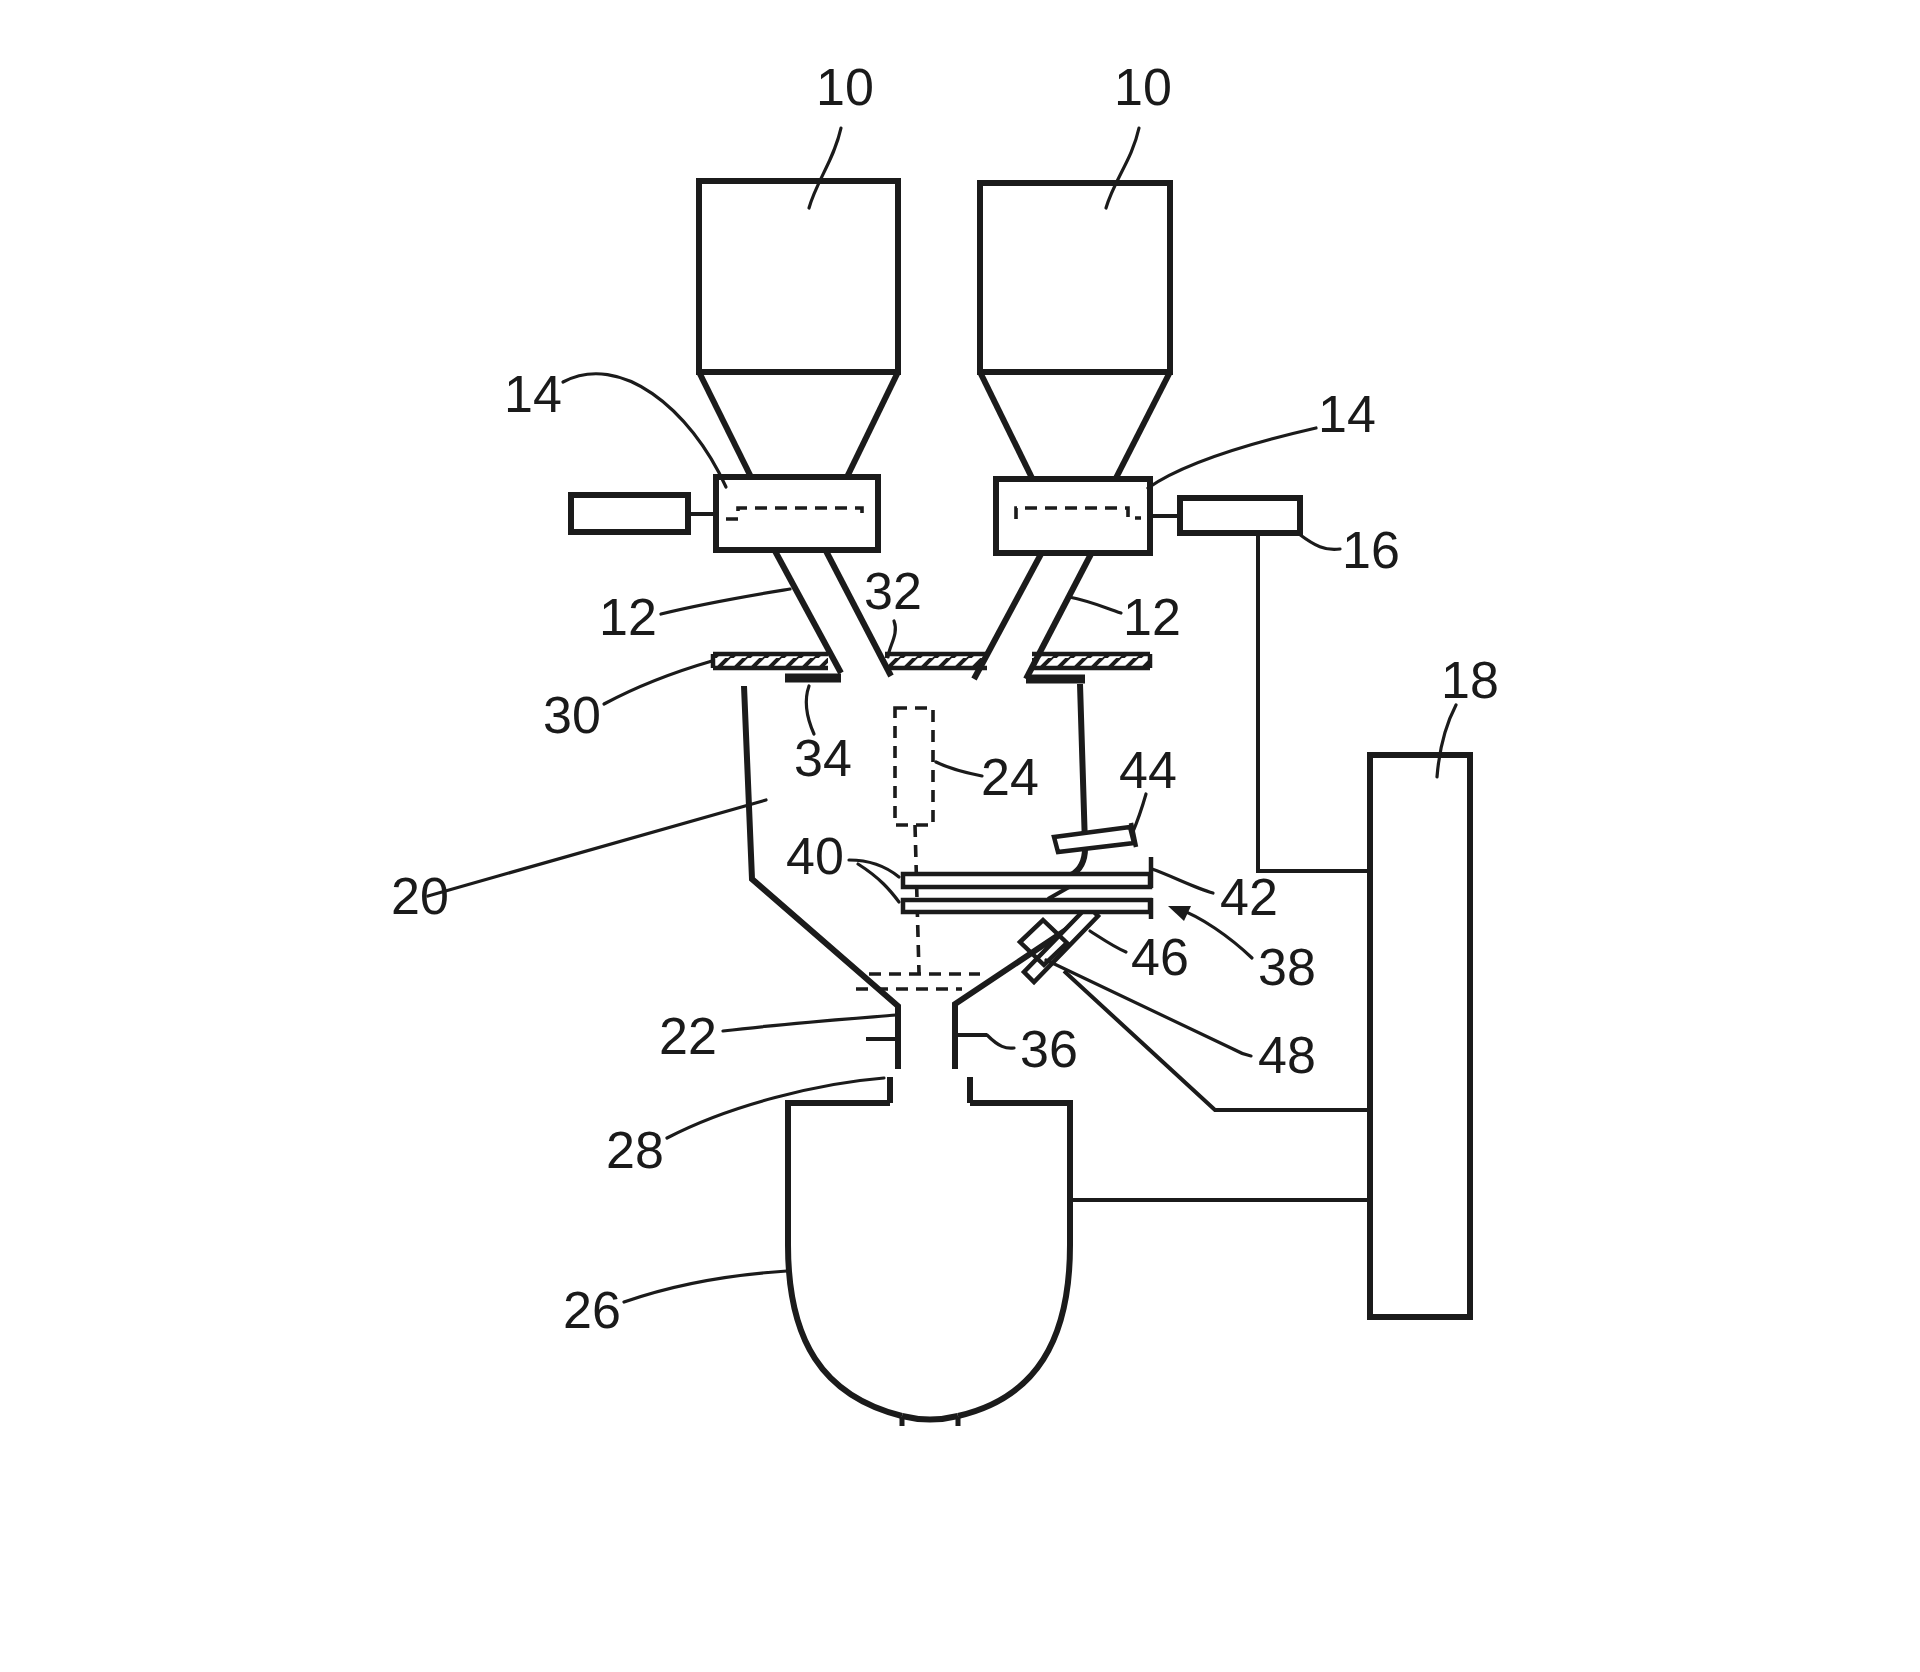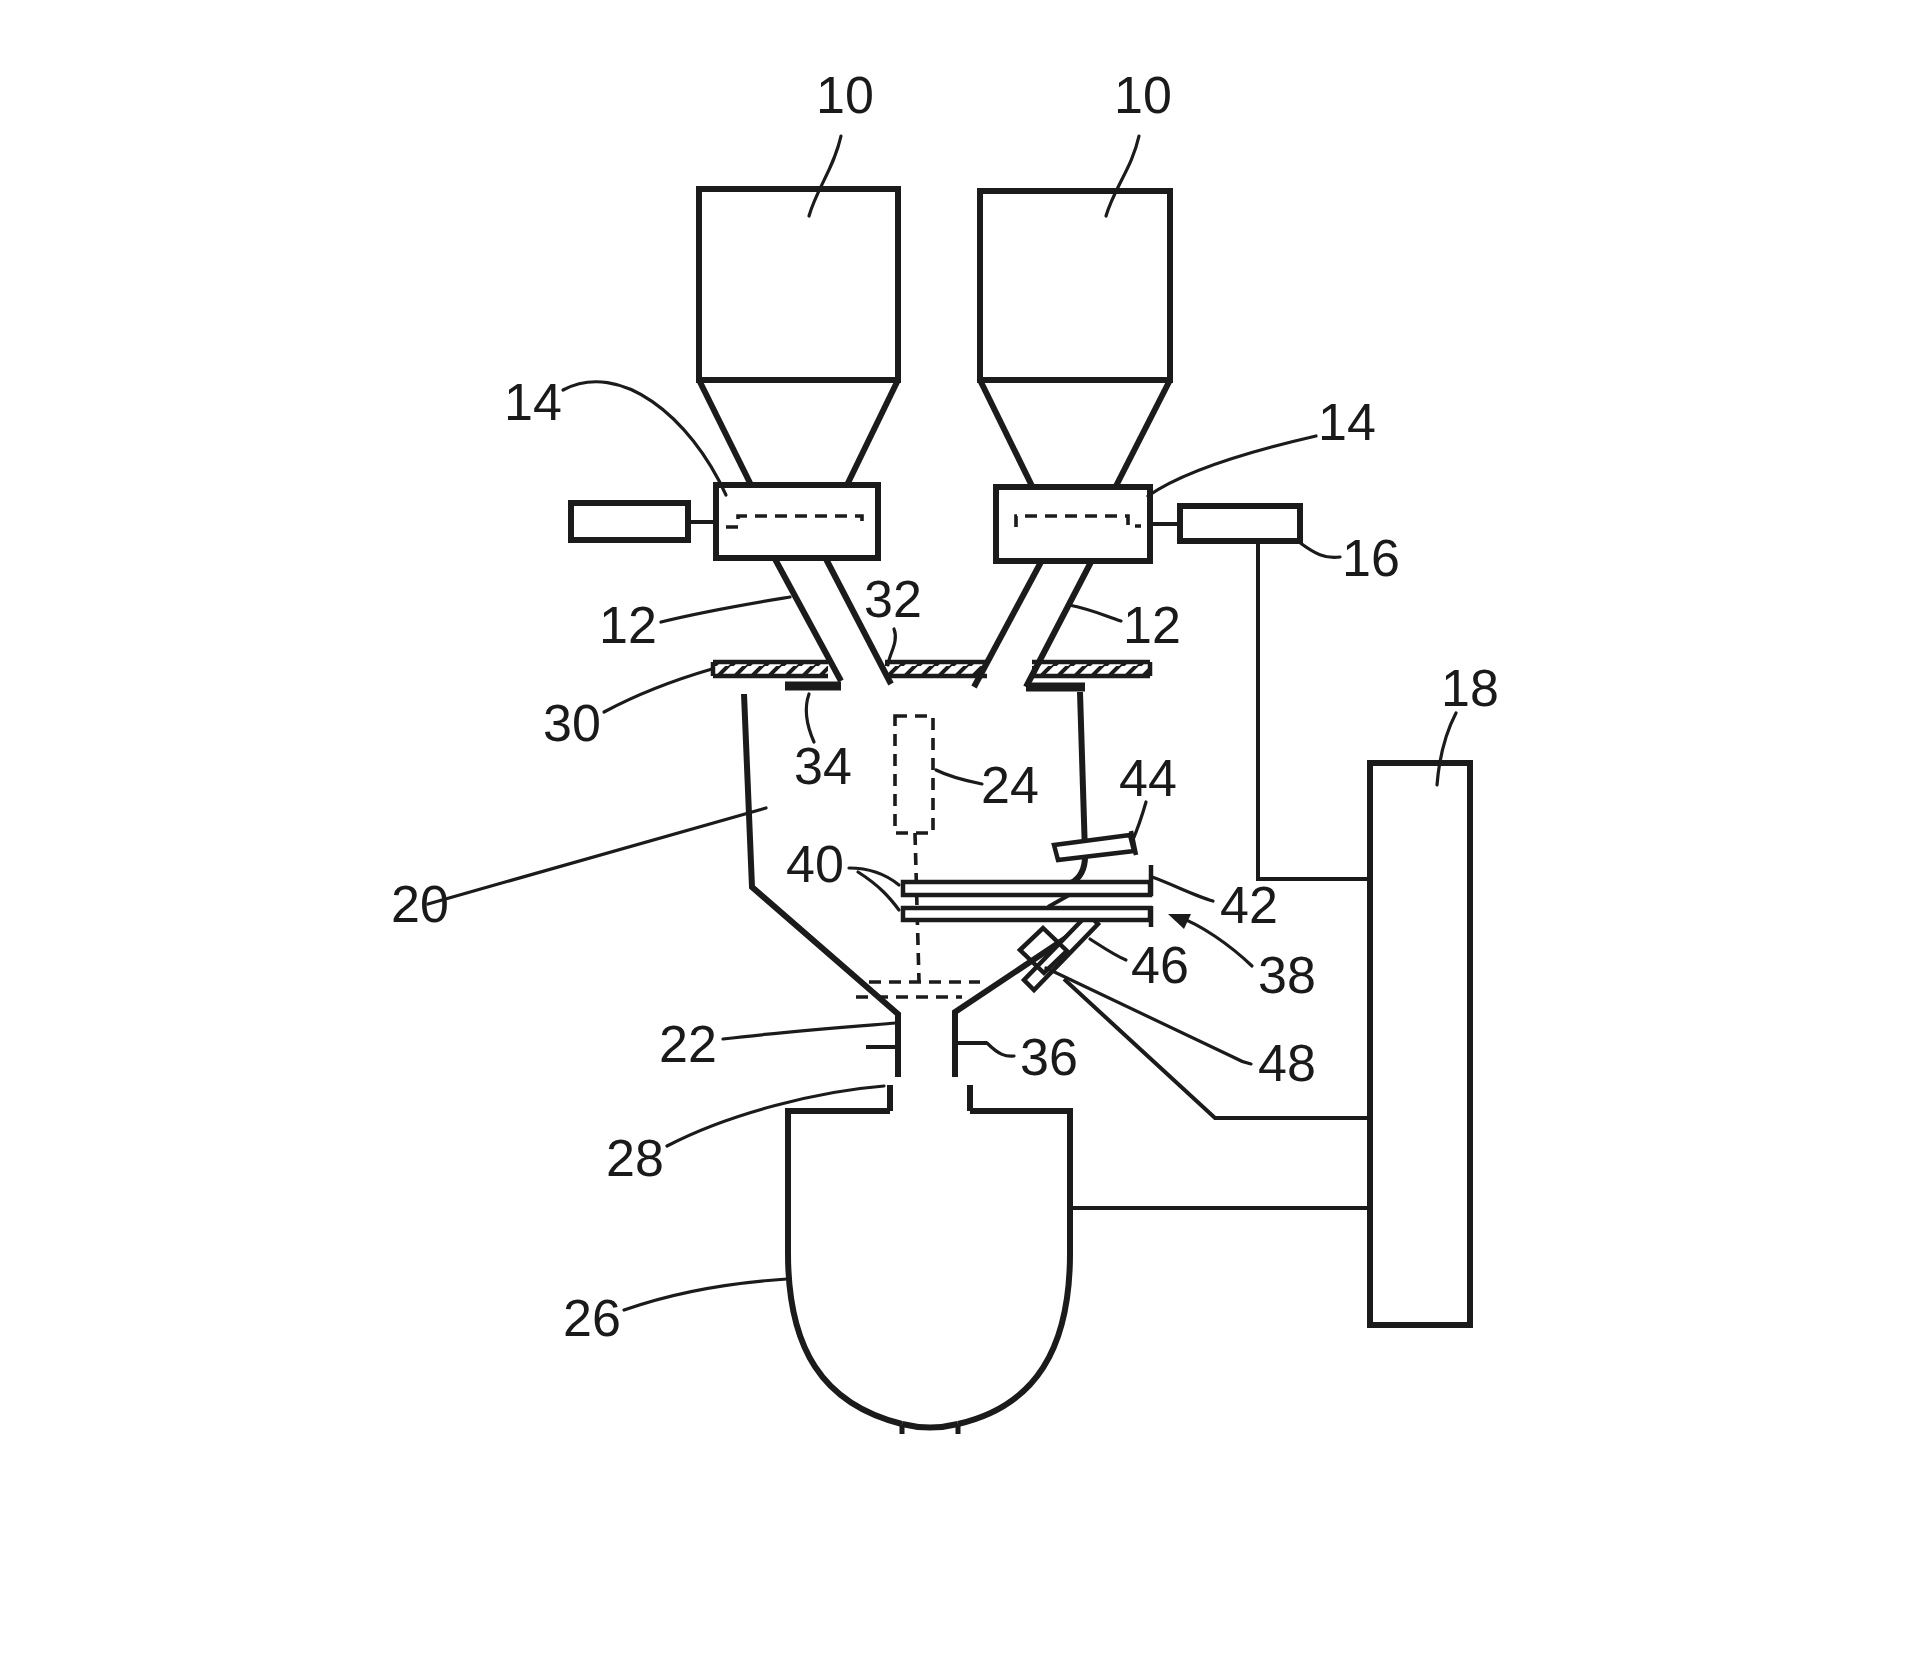--- a/index.html
+++ b/index.html
@@ -1,16 +1,16 @@
 <!DOCTYPE html>
 <html><head>
 <meta charset="utf-8">
 <style>
   html,body{margin:0;padding:0;background:#ffffff;}
-  .stage{position:relative;width:1920px;height:1426px;background:#ffffff;overflow:hidden;margin-top:8px;}
+  .stage{position:relative;width:1920px;height:1426px;background:#ffffff;overflow:hidden;}
   svg{position:absolute;left:0;top:0;}
   .ref-label{font-family:"Liberation Sans", sans-serif;font-size:52px;fill:#1a1a1a;}
   .outline{stroke:#1b1b1b;fill:none;}
   .boxfill{stroke:#1b1b1b;fill:#ffffff;}
   .leader{stroke:#1b1b1b;fill:none;stroke-width:3.2;stroke-linecap:round;}
   .dashedln{stroke:#1b1b1b;fill:none;stroke-width:3.6;stroke-dasharray:12 8;}
 </style>
 </head>
 <body>
 

